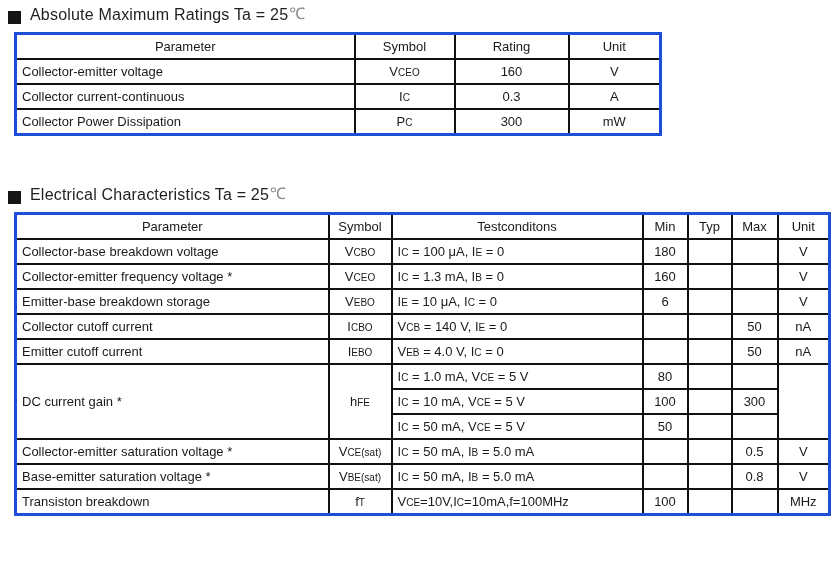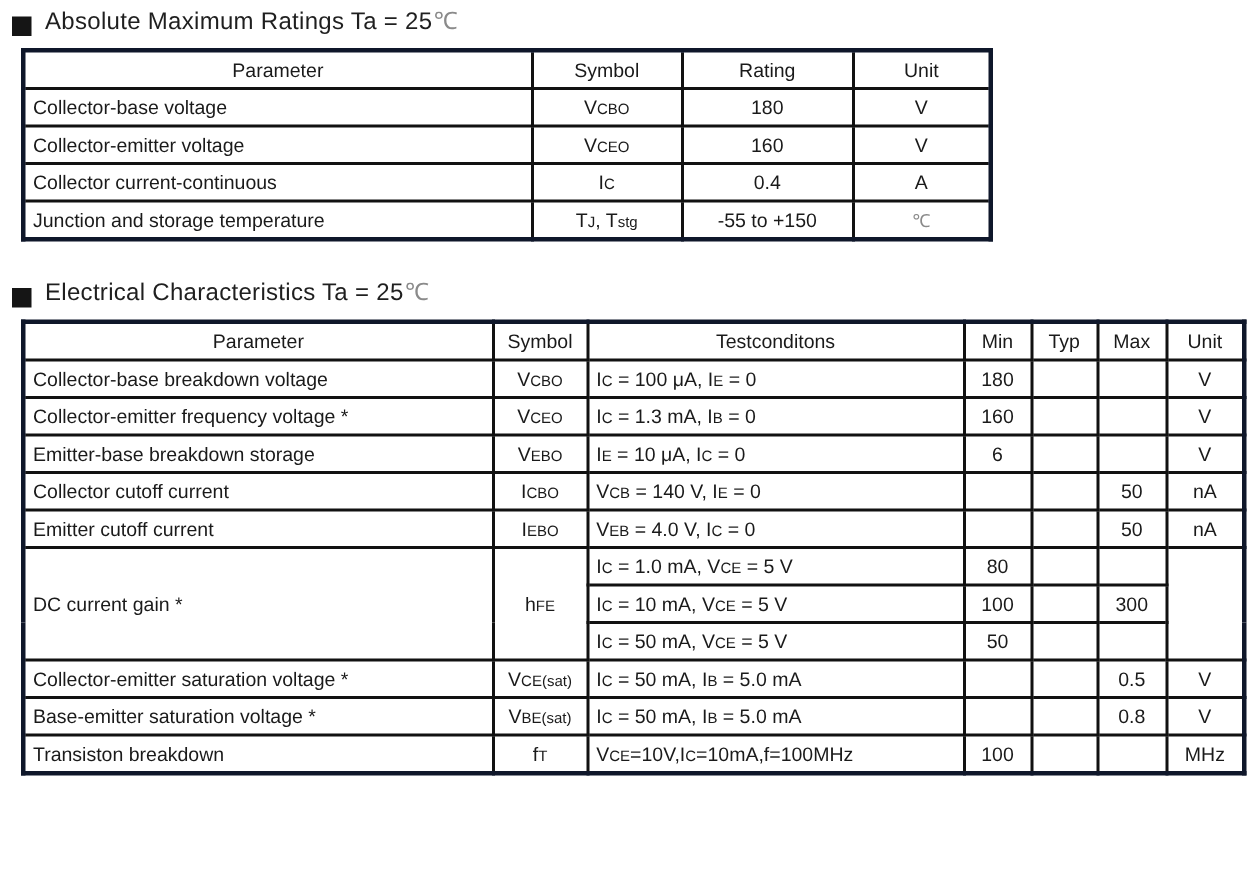--- a/index.html
+++ b/index.html
@@ -18,35 +18,35 @@
   }
   .sec-title .sq {
     display:inline-block; width:13px; height:13px;
     background:#151515; margin-right:9px; flex:0 0 auto;
   }
   .sec-title .deg { color:#8a8a8a; font-weight:400; margin-left:1px; }
 
   table {
     border-collapse:collapse; table-layout:fixed;
     margin-left:6px; margin-top:8px;
-    border:3px solid #0f172a;
+    border:3px solid #1d4ed8;
     background:#fff;
   }
   th, td {
     border:2px solid #111;
     font-size:13px; font-weight:400;
     height:23px; padding:0 2px;
     text-align:center; vertical-align:middle;
     white-space:nowrap; overflow:hidden;
   }
   th { font-weight:400; }
   td.left { text-align:left; padding-left:5px; }
   .sm { font-size:10px; letter-spacing:0; }
   .deg-cell { color:#8a8a8a; font-size:12px; }
-  .section2 { margin-top:24px; }
+  .section2 { margin-top:48px; }
 </style>
 </head>
 <body>
 
 <div class="page">
 
   <div class="section">
     <div class="sec-title">
       <span class="sq"></span>
       <span>Absolute Maximum Ratings Ta = 25</span>
@@ -63,42 +63,36 @@
       <thead>
         <tr>
           <th>Parameter</th>
           <th>Symbol</th>
           <th>Rating</th>
           <th>Unit</th>
         </tr>
       </thead>
       <tbody>
         <tr>
-          <td class="left">Collector-base voltage</td>
-          <td><span>V</span><span class="sm">CBO</span></td>
-          <td>180</td>
-          <td>V</td>
-        </tr>
-        <tr>
           <td class="left">Collector-emitter voltage</td>
           <td><span>V</span><span class="sm">CEO</span></td>
           <td>160</td>
           <td>V</td>
         </tr>
         <tr>
           <td class="left">Collector current-continuous</td>
           <td><span>I</span><span class="sm">C</span></td>
-          <td>0.4</td>
+          <td>0.3</td>
           <td>A</td>
         </tr>
         <tr>
-          <td class="left">Junction and storage temperature</td>
-          <td><span>T</span><span class="sm">J</span><span>, T</span><span class="sm">stg</span></td>
-          <td>-55 to +150</td>
-          <td class="deg-cell">℃</td>
+          <td class="left">Collector Power Dissipation</td>
+          <td><span>P</span><span class="sm">C</span></td>
+          <td>300</td>
+          <td>mW</td>
         </tr>
       </tbody>
     </table>
   </div>
 
   <div class="section section2">
     <div class="sec-title">
       <span class="sq"></span>
       <span>Electrical Characteristics Ta = 25</span>
         <span class="deg">℃</span>

